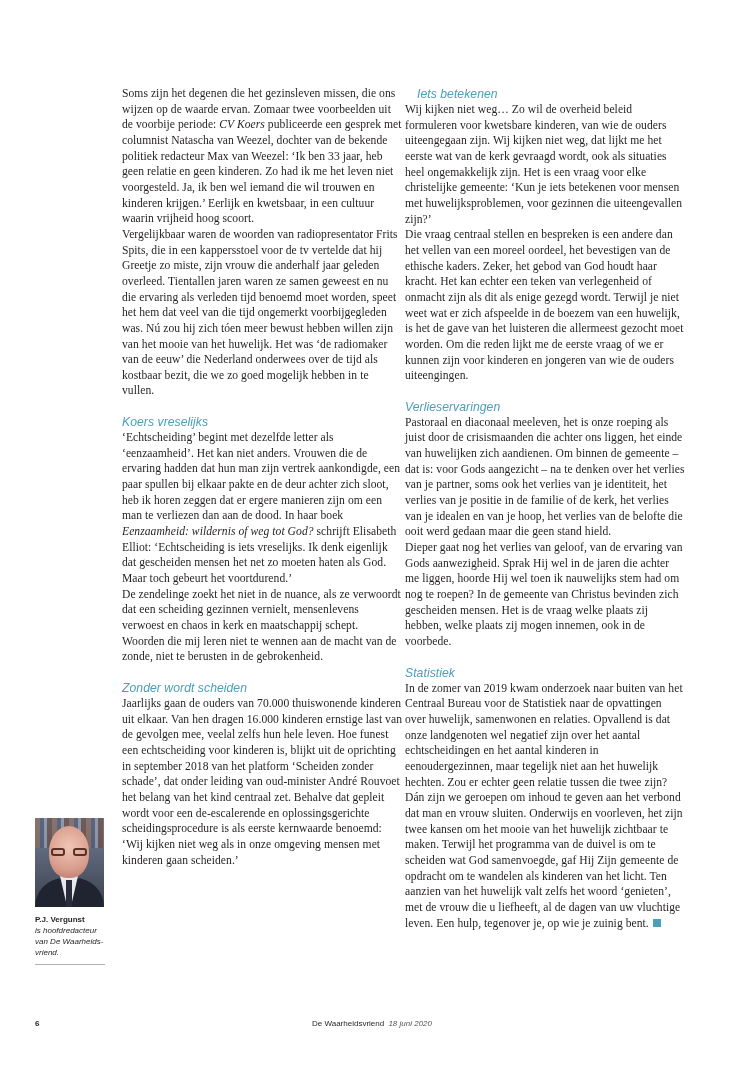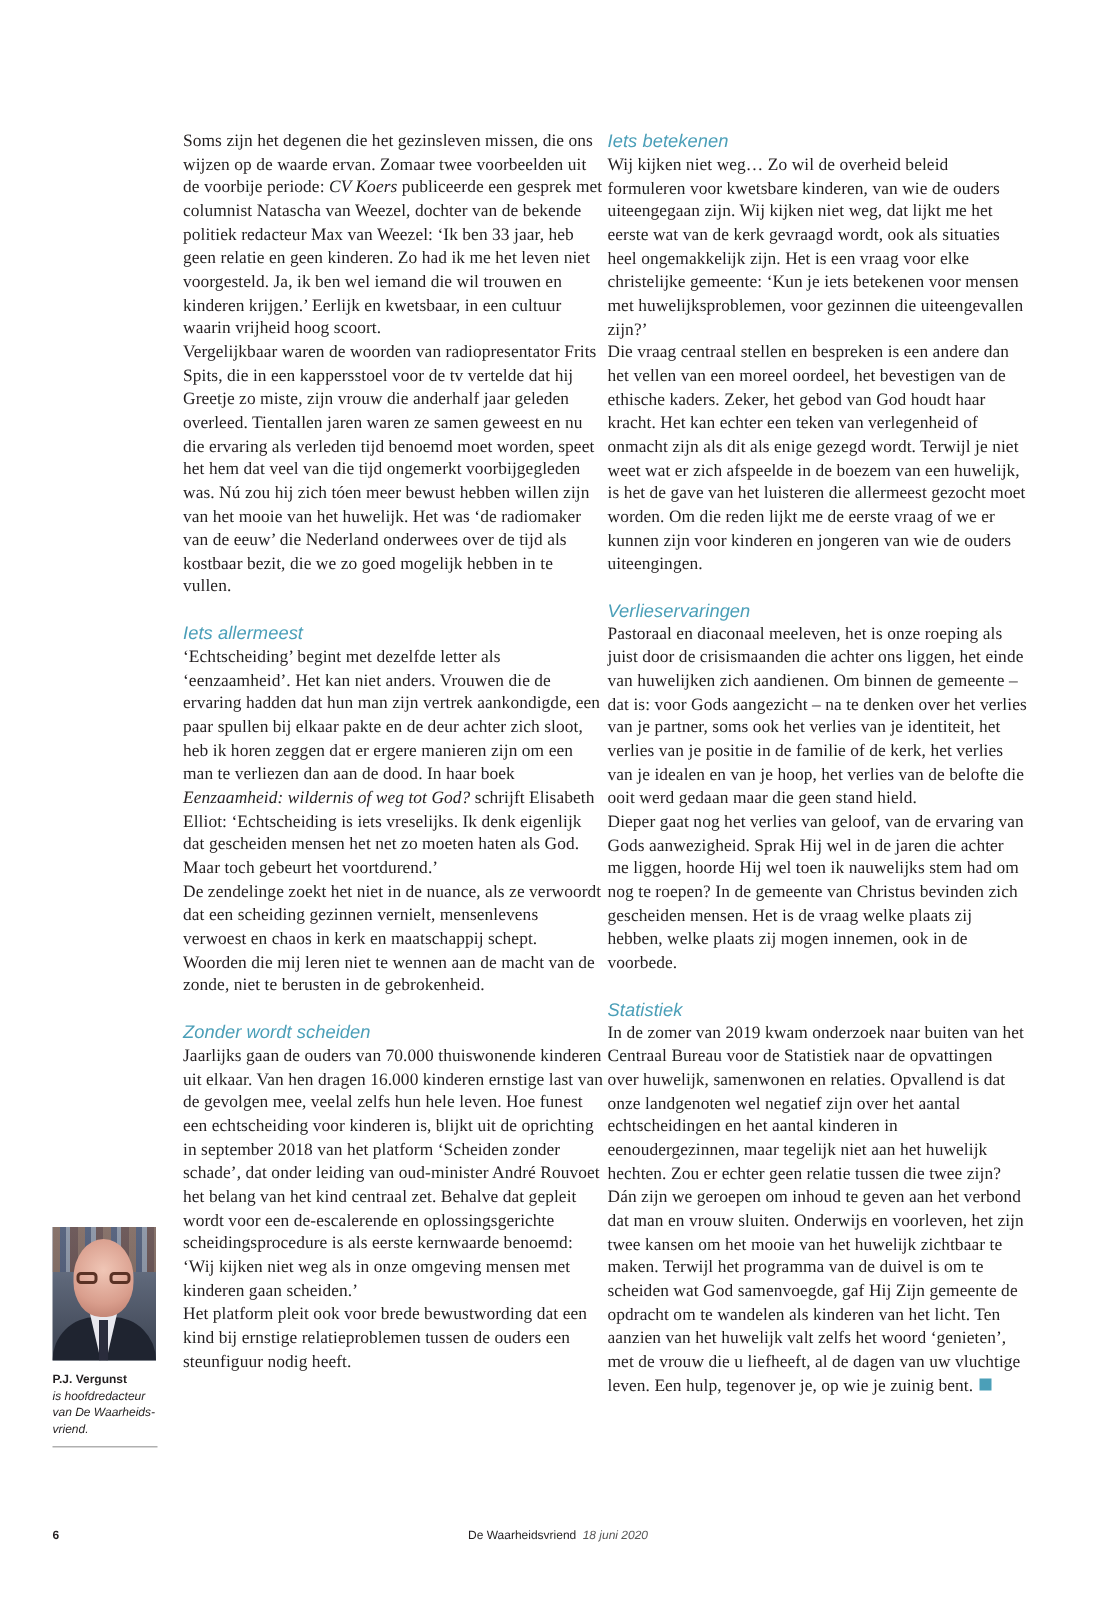--- a/index.html
+++ b/index.html
@@ -5,21 +5,21 @@
   html, body { margin: 0; padding: 0; background: #ffffff; }
   body { width: 738px; height: 1068px; position: relative; overflow: hidden;
          font-family: "DejaVu Serif", "Liberation Serif", serif; color: #231f20; }
   .col { position: absolute; top: 86px; font-size: 11.6px; line-height: 15.65px;
          font-family: "Liberation Serif", "DejaVu Serif", serif; letter-spacing: 0.05px; }
   #col-left { left: 122px; width: 280px; }
   #col-right { left: 405px; width: 280px; }
   .col p { margin: 0; text-align: left; }
   .col h3 { margin: 15px 0 0 0; font-family: "Liberation Sans", "DejaVu Sans", sans-serif;
             font-weight: normal; font-style: italic; color: #4b9fb8; font-size: 12.2px; line-height: 16px; }
-  .col h3.first { margin-top: 0; }
+  .col h3.first { margin-top: 0; margin-left: 12px; }
   .col em { }
   .end-mark { display: inline-block; width: 8px; height: 8px; background: #4b9fb8; margin-left: 4px; vertical-align: -0px; }
   #author { position: absolute; left: 35px; top: 818px; width: 70px; }
   #author .photo { width: 69px; height: 89px; position: relative; overflow: hidden;
                    background: linear-gradient(180deg, #7a8496 0%, #5d6678 40%, #3b4250 100%); }
   #author .photo .shelf { position: absolute; left: 0; top: 0; width: 69px; height: 30px;
                           background: repeating-linear-gradient(90deg, #8e6d5a 0 5px, #4d5a78 5px 9px, #9aa3b2 9px 12px, #6b4b44 12px 17px); opacity: .7; }
   #author .photo .head { position: absolute; left: 14px; top: 8px; width: 40px; height: 52px;
                          border-radius: 50% 50% 45% 45%; background: radial-gradient(circle at 50% 40%, #f0c6b6 0%, #d99e8d 60%, #b77768 100%); }
   #author .photo .glasses { position: absolute; left: 16px; top: 30px; width: 36px; height: 8px; }
@@ -41,27 +41,26 @@
   #footer-pub .title { font-weight: normal; }
   #footer-pub .date { font-style: italic; font-weight: normal; color: #555; margin-left: 2px; }
 </style>
 </head>
 <body>
 
 <div id="col-left" class="col">
   <p><span>Soms zijn het degenen die het gezinsleven missen, die ons wijzen op de waarde ervan. Zomaar twee voorbeelden uit de voorbije periode: </span><em>CV Koers</em><span> publiceerde een gesprek met columnist Natascha van Weezel, dochter van de bekende politiek redacteur Max van Weezel: ‘Ik ben 33 jaar, heb geen relatie en geen kinderen. Zo had ik me het leven niet voorgesteld. Ja, ik ben wel iemand die wil trouwen en kinderen krijgen.’ Eerlijk en kwetsbaar, in een cultuur waarin vrijheid hoog scoort.</span></p>
   <p>Vergelijkbaar waren de woorden van radiopresentator Frits Spits, die in een kappersstoel voor de tv vertelde dat hij Greetje zo miste, zijn vrouw die anderhalf jaar geleden overleed. Tientallen jaren waren ze samen geweest en nu die ervaring als verleden tijd benoemd moet worden, speet het hem dat veel van die tijd ongemerkt voorbijgegleden was. Nú zou hij zich tóen meer bewust hebben willen zijn van het mooie van het huwelijk. Het was ‘de radiomaker van de eeuw’ die Nederland onderwees over de tijd als kostbaar bezit, die we zo goed mogelijk hebben in te vullen.</p>
 
-  <h3>Iets allermeest</h3>
+  <h3>Koers vreselijks</h3>
   <p><span>‘Echtscheiding’ begint met dezelfde letter als ‘eenzaamheid’. Het kan niet anders. Vrouwen die de ervaring hadden dat hun man zijn vertrek aankondigde, een paar spullen bij elkaar pakte en de deur achter zich sloot, heb ik horen zeggen dat er ergere manieren zijn om een man te verliezen dan aan de dood. In haar boek </span><em>Eenzaamheid: wildernis of weg tot God?</em><span> schrijft Elisabeth Elliot: ‘Echtscheiding is iets vreselijks. Ik denk eigenlijk dat gescheiden mensen het net zo moeten haten als God. Maar toch gebeurt het voortdurend.’</span></p>
   <p>De zendelinge zoekt het niet in de nuance, als ze verwoordt dat een scheiding gezinnen vernielt, mensenlevens verwoest en chaos in kerk en maatschappij schept. Woorden die mij leren niet te wennen aan de macht van de zonde, niet te berusten in de gebrokenheid.</p>
 
   <h3>Zonder wordt scheiden</h3>
   <p>Jaarlijks gaan de ouders van 70.000 thuiswonende kinderen uit elkaar. Van hen dragen 16.000 kinderen ernstige last van de gevolgen mee, veelal zelfs hun hele leven. Hoe funest een echtscheiding voor kinderen is, blijkt uit de oprichting in september 2018 van het platform ‘Scheiden zonder schade’, dat onder leiding van oud-minister André Rouvoet het belang van het kind centraal zet. Behalve dat gepleit wordt voor een de-escalerende en oplossingsgerichte scheidingsprocedure is als eerste kernwaarde benoemd: ‘Wij kijken niet weg als in onze omgeving mensen met kinderen gaan scheiden.’</p>
-  <p>Het platform pleit ook voor brede bewustwording dat een kind bij ernstige relatieproblemen tussen de ouders een steunfiguur nodig heeft.</p>
 </div>
 
 <div id="col-right" class="col">
   <h3 class="first">Iets betekenen</h3>
   <p>Wij kijken niet weg… Zo wil de overheid beleid formuleren voor kwetsbare kinderen, van wie de ouders uiteengegaan zijn. Wij kijken niet weg, dat lijkt me het eerste wat van de kerk gevraagd wordt, ook als situaties heel ongemakkelijk zijn. Het is een vraag voor elke christelijke gemeente: ‘Kun je iets betekenen voor mensen met huwelijksproblemen, voor gezinnen die uiteengevallen zijn?’</p>
   <p>Die vraag centraal stellen en bespreken is een andere dan het vellen van een moreel oordeel, het bevestigen van de ethische kaders. Zeker, het gebod van God houdt haar kracht. Het kan echter een teken van verlegenheid of onmacht zijn als dit als enige gezegd wordt. Terwijl je niet weet wat er zich afspeelde in de boezem van een huwelijk, is het de gave van het luisteren die allermeest gezocht moet worden. Om die reden lijkt me de eerste vraag of we er kunnen zijn voor kinderen en jongeren van wie de ouders uiteengingen.</p>
 
   <h3>Verlieservaringen</h3>
   <p>Pastoraal en diaconaal meeleven, het is onze roeping als juist door de crisismaanden die achter ons liggen, het einde van huwelijken zich aandienen. Om binnen de gemeente – dat is: voor Gods aangezicht – na te denken over het verlies van je partner, soms ook het verlies van je identiteit, het verlies van je positie in de familie of de kerk, het verlies van je idealen en van je hoop, het verlies van de belofte die ooit werd gedaan maar die geen stand hield.</p>
   <p>Dieper gaat nog het verlies van geloof, van de ervaring van Gods aanwezigheid. Sprak Hij wel in de jaren die achter me liggen, hoorde Hij wel toen ik nauwelijks stem had om nog te roepen? In de gemeente van Christus bevinden zich gescheiden mensen. Het is de vraag welke plaats zij hebben, welke plaats zij mogen innemen, ook in de voorbede.</p>

